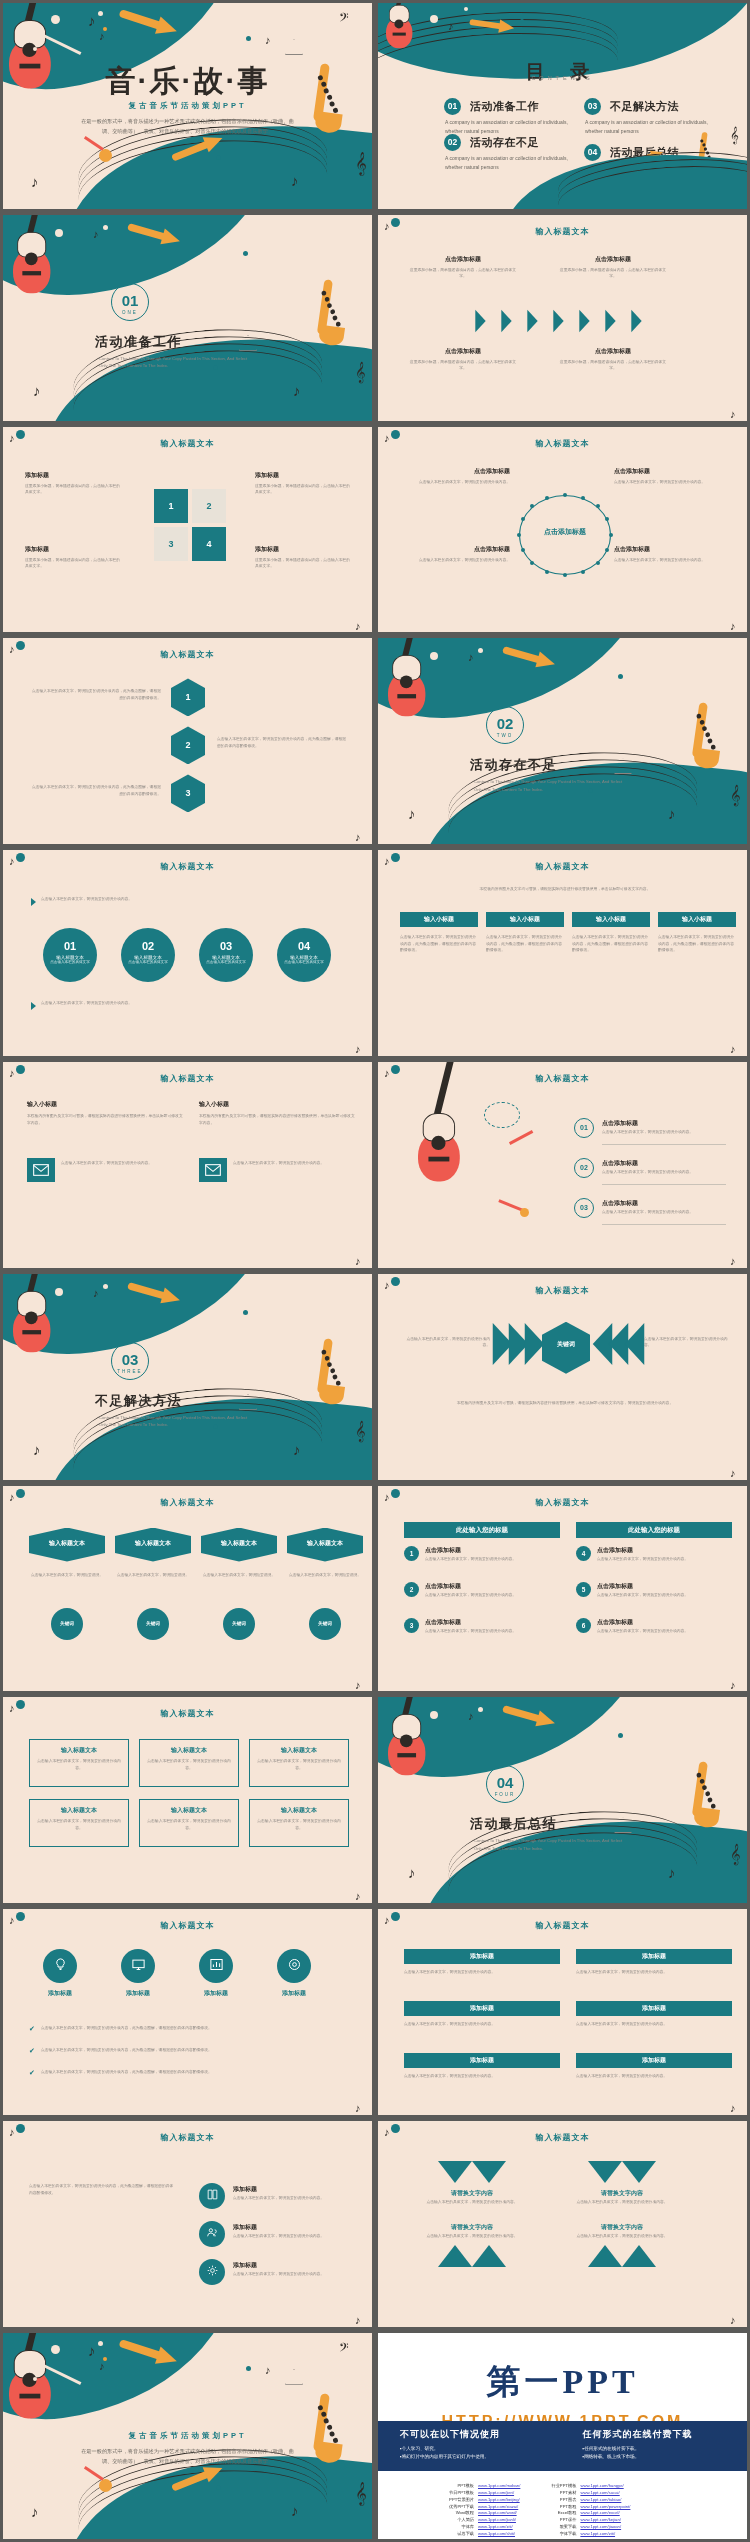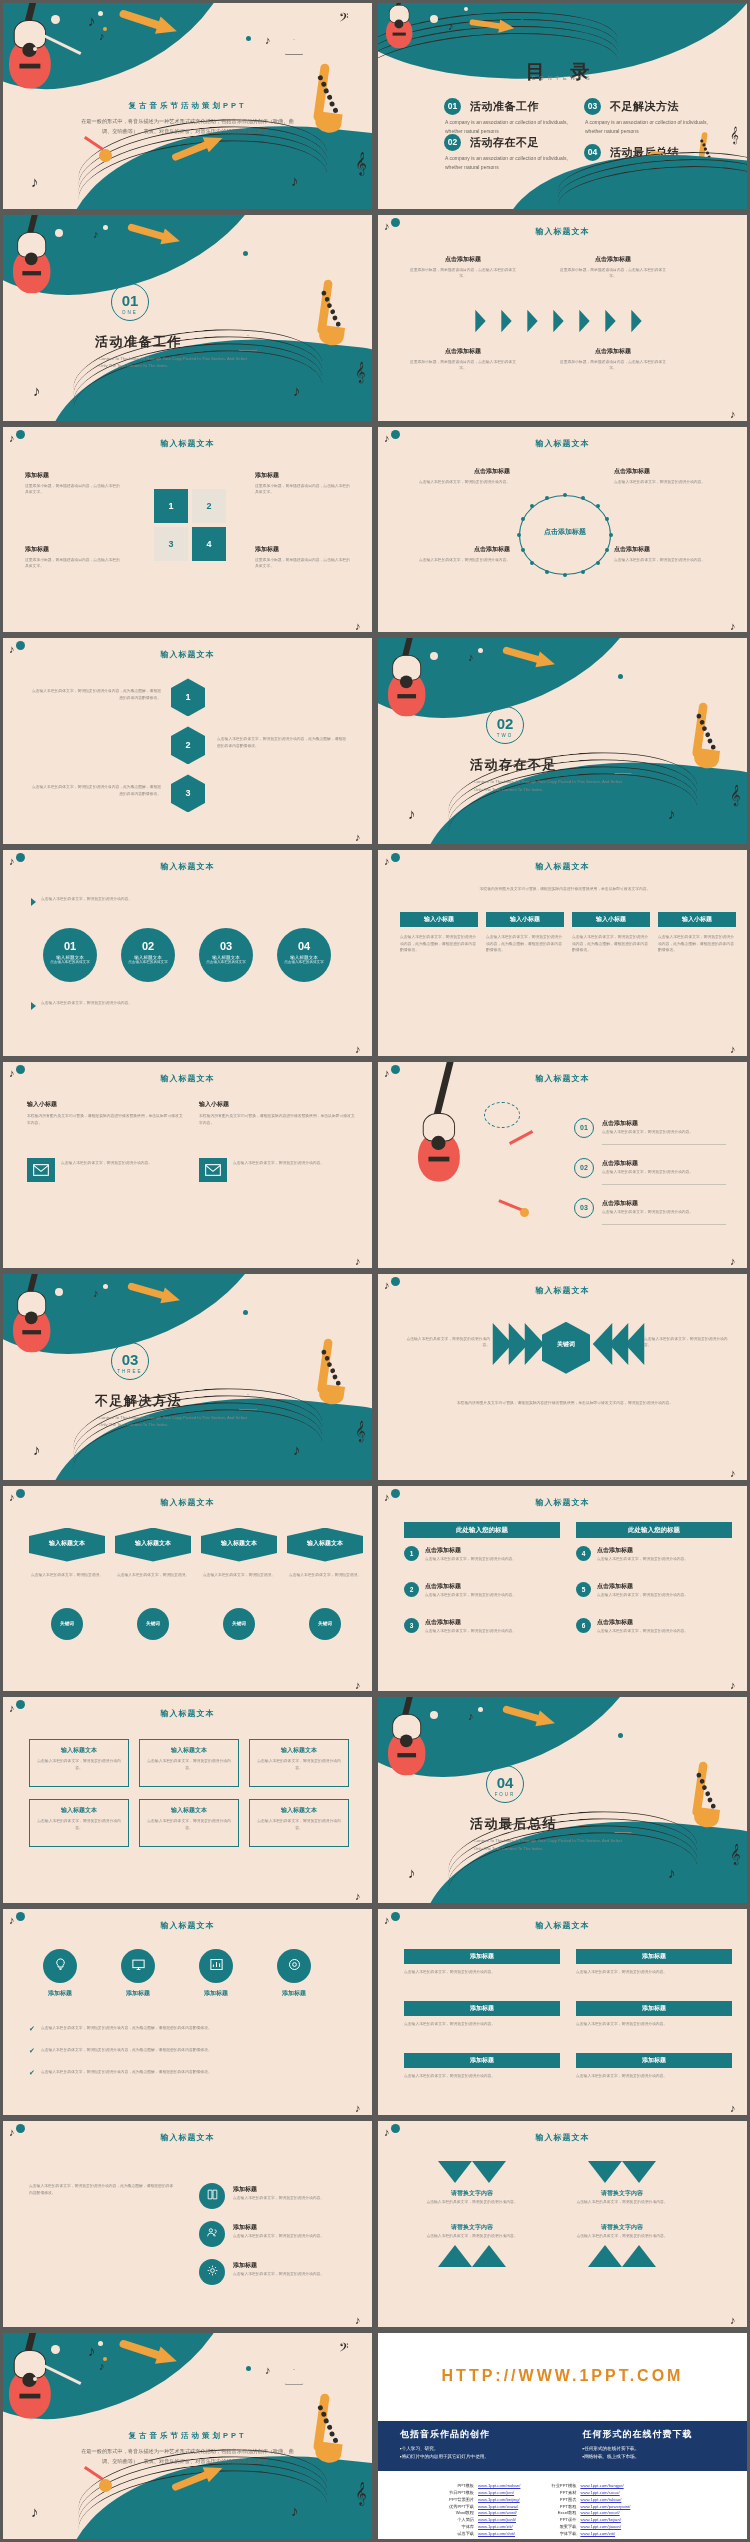--- a/index.html
+++ b/index.html
@@ -175,20 +175,21 @@
         <div class="note " style="left:85px;top:10px">♪</div>
         <div class="note sm" style="left:96px;top:28px">♪</div>
         <div class="note sm" style="left:262px;top:32px">♪</div>
         <div class="note " style="left:288px;top:170px">♪</div>
  <div class="tri-out" style="left:282;left:282px;top:36px"></div>
  <div class="doto" style="left:96px;top:146px;width:13px;height:13px"></div>
  <div class="stick" style="left:80px;top:139px;width:22px;transform:rotate(34deg)"></div>
  <div class="stick w" style="left:38px;top:40px;width:42px;transform:rotate(26deg)"></div>
  <div class="note" style="left:352px;top:150px;font-size:20px">𝄞</div>
  <div class="note" style="left:336px;top:8px;font-size:15px">𝄢</div>
+ <div class="big-title" style="top:58px">音·乐·故·事</div>
  <div class="subtitle" style="top:98px">复古音乐节活动策划PPT</div>
  <div class="lead" style="top:114px">在最一般的形式中，将音乐描述为一种艺术形式或文化活动，包括音乐作品的创作（歌曲、曲调、交响曲等）、表演、对音乐的评价、对音乐历史的研究以及音乐教学。</div>
       </div>
     </div>
     <div class="slide">
       <div class="inner">
  <div class="teal-wave w3"></div>
  <div class="staff" style="left:-20px;top:10px;width:260px;height:70px;transform:rotate(-4deg)"></div>
         <div class="staff" style="left:-20px;top:17px;width:260px;height:70px;transform:rotate(-4deg)"></div>
         <div class="staff" style="left:-20px;top:24px;width:260px;height:70px;transform:rotate(-4deg)"></div>
@@ -930,25 +931,26 @@
  <div class="stick w" style="left:38px;top:40px;width:42px;transform:rotate(26deg)"></div>
  <div class="note" style="left:352px;top:150px;font-size:20px">𝄞</div>
  <div class="note" style="left:336px;top:8px;font-size:15px">𝄢</div>
  <div class="subtitle" style="top:98px">复古音乐节活动策划PPT</div>
  <div class="lead" style="top:114px">在最一般的形式中，将音乐描述为一种艺术形式或文化活动，包括音乐作品的创作（歌曲、曲调、交响曲等）、表演、对音乐的评价、对音乐历史的研究以及音乐教学。</div>
       </div>
     </div>
     <div class="slide fs-white">
       <div class="inner">
         <div class="brand">
+   <div class="cn">第一PPT</div>
    <div class="url">HTTP://WWW.1PPT.COM</div>
         </div>
   <div class="navy" style="top:88px;height:50px;padding:7px 22px;display:flex;gap:40px">
     <div style="width:145px">
-      <h4>包括音乐作品的创作</h4>
+      <h4>不可以在以下情况使用</h4>
       <ul>
               <li>▪个人学习、研究。</li>
               <li>▪将幻灯片中的内容用于其它幻灯片中使用。</li>
             </ul>
           </div>
     <div style="width:145px">
       <h4>任何形式的在线付费下载</h4>
       <ul>
               <li>▪任何形式的在线付费下载。</li>
               <li>▪网络转载、线上或下市场。</li>

